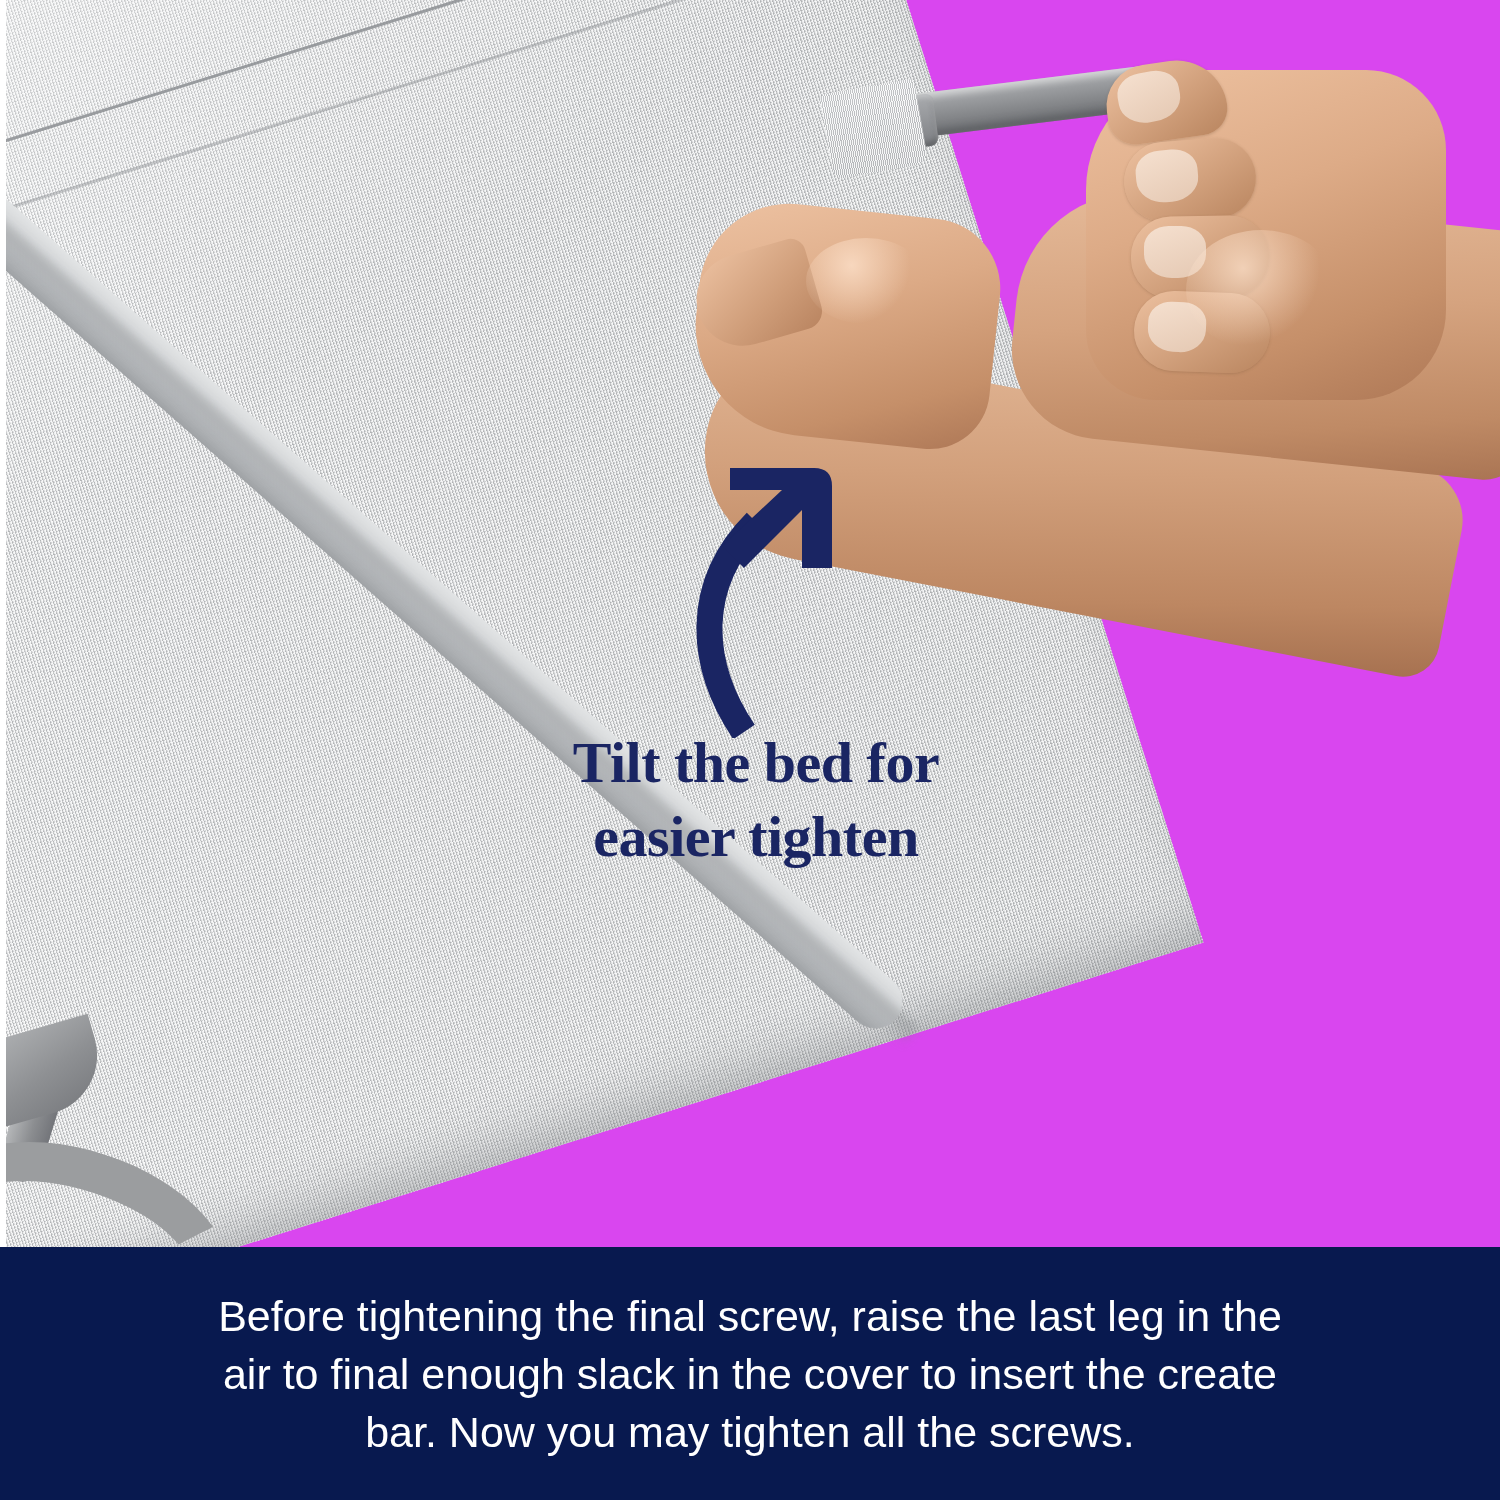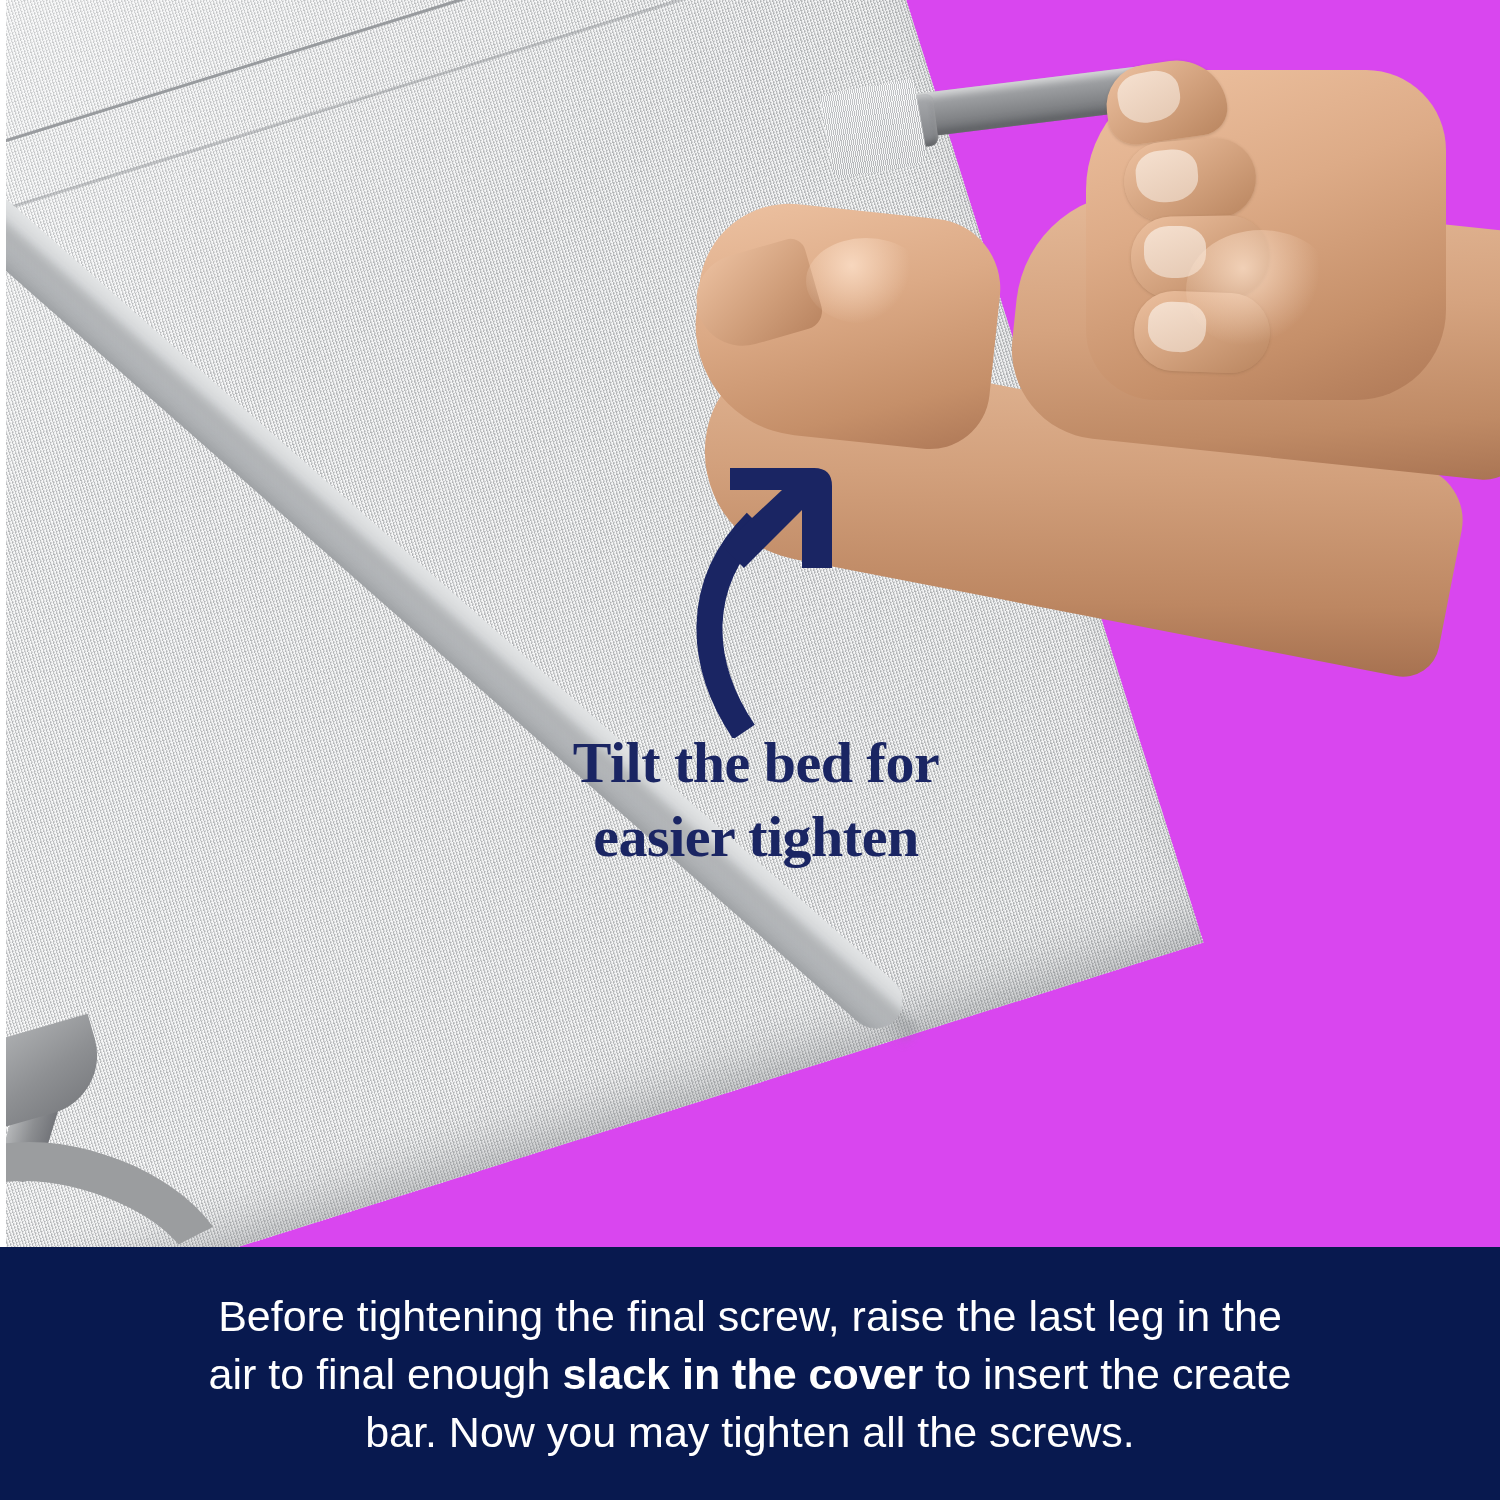--- a/index.html
+++ b/index.html
@@ -235,21 +235,21 @@
   }
   .banner-text {
     color:#ffffff;
     font-size:43px;
     line-height:58px;
     text-align:center;
     font-weight:normal;
     max-width:1240px;
     padding:0 70px;
   }
-  .banner-text b { font-weight:bold;margin-top:24px; }
+  .banner-text b { font-weight:normal;margin-top:24px; }
 </style>
 </head>
 <body>
 
 <div id="stage">
 
   <div class="photo">
 
     <div class="bed-cover"></div>
     <div class="cover-seam"></div>

